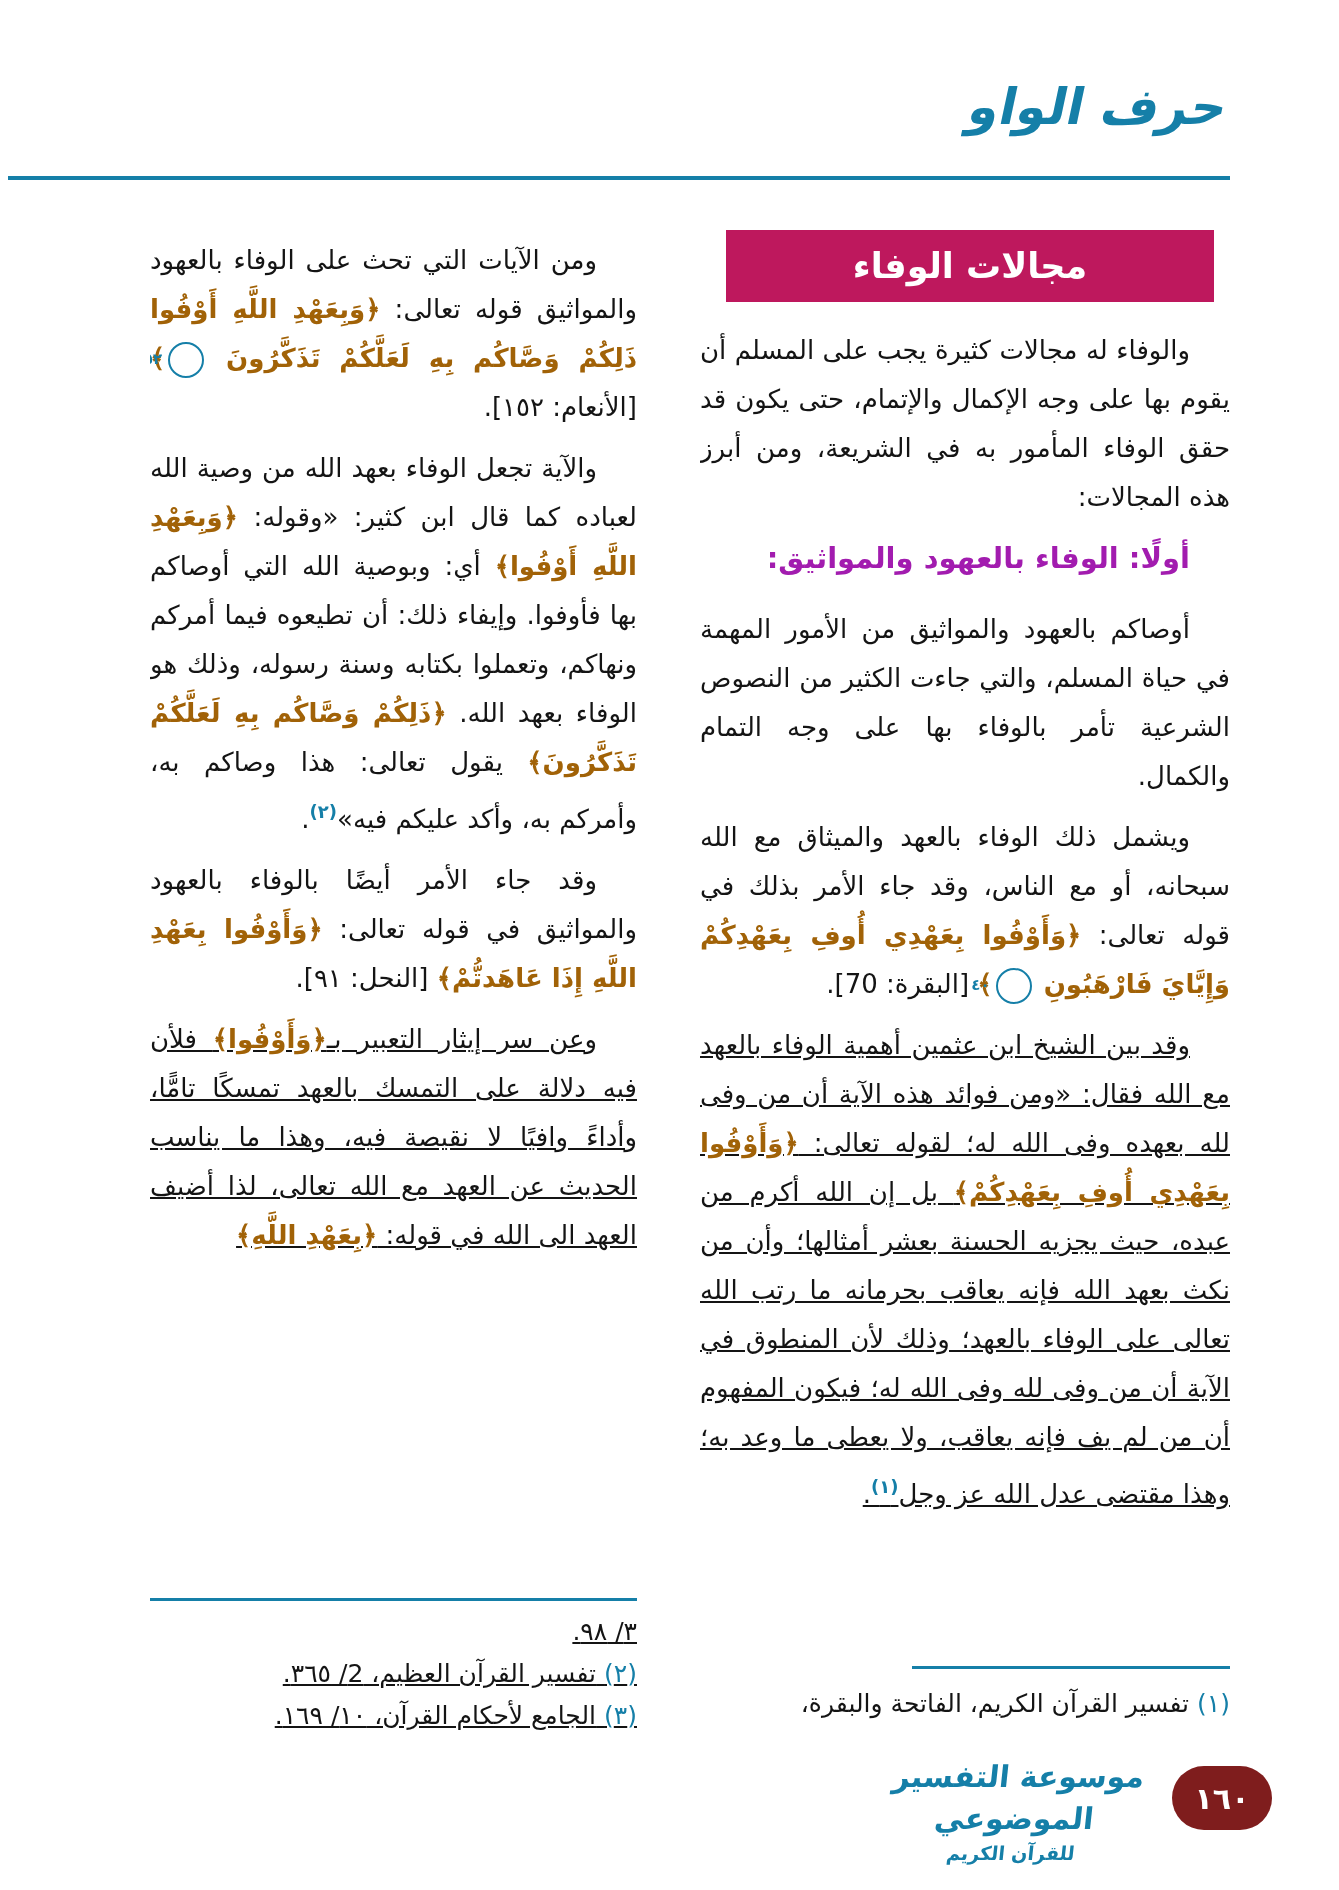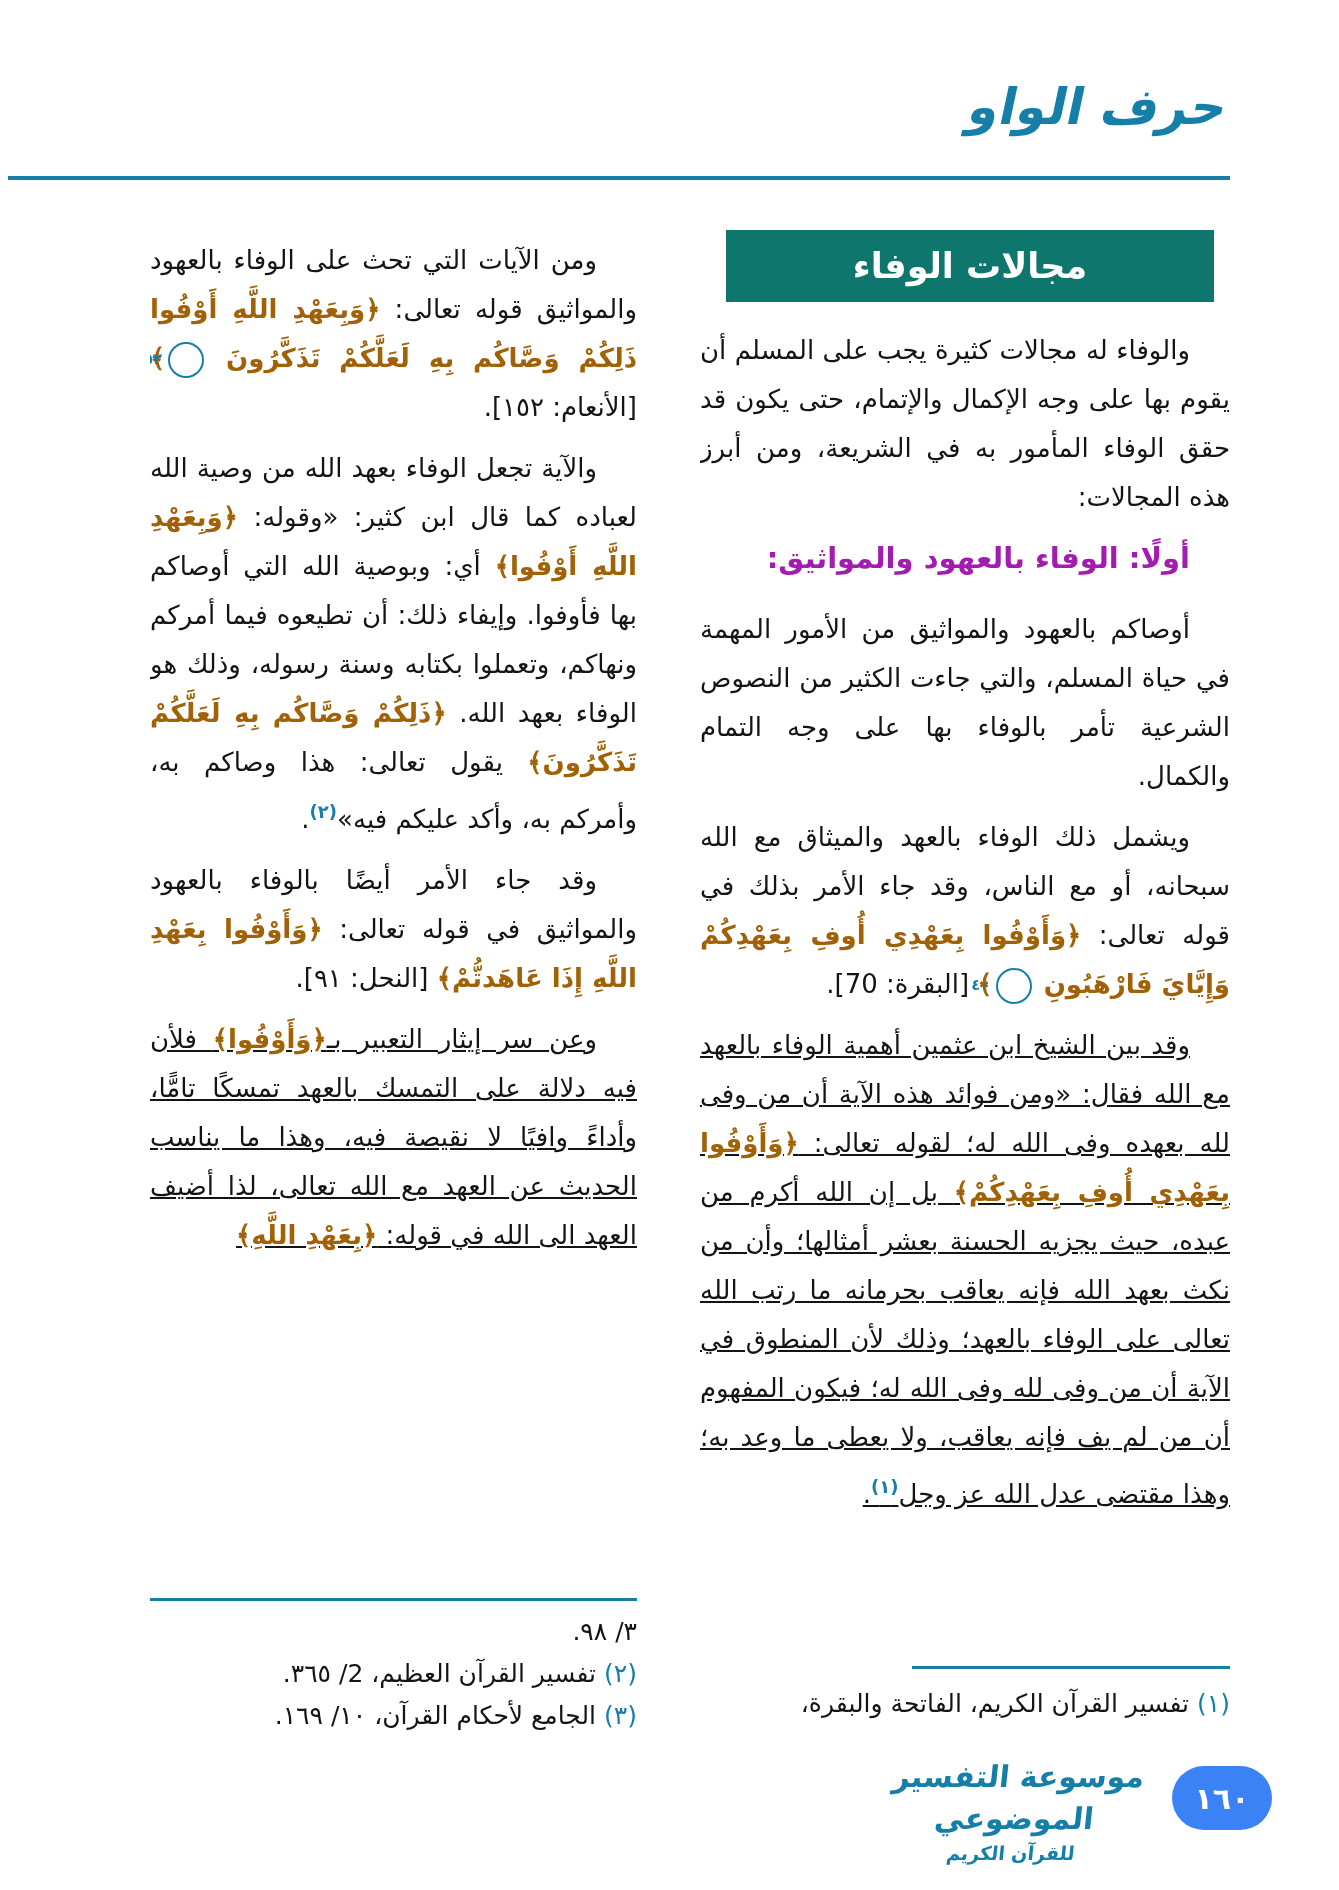--- a/index.html
+++ b/index.html
@@ -11,52 +11,52 @@
   .header-title{
     position:absolute;top:78px;right:112px;font-size:50px;font-weight:bold;
     color:#157fa8;transform:skewX(-12deg);letter-spacing:1px;
   }
   .header-rule{position:absolute;top:176px;left:8px;width:1222px;height:4px;background:#157fa8;}
   
   .col{position:absolute;font-size:26px;line-height:49px;text-align:justify;overflow:hidden;}
   .col-right{top:226px;right:109px;width:530px;height:1436px;}
   .col-left{top:236px;left:150px;width:487px;height:1360px;}
   .section-box{
-    height:72px;background:#0f766e;color:#ffffff;margin:4px 16px 24px 26px;
+    height:72px;background:#be185d;color:#ffffff;margin:4px 16px 24px 26px;
     display:flex;align-items:center;justify-content:center;
     font-size:35px;font-weight:bold;text-indent:0;
   }
   p.body{margin:0 0 12px 0;text-indent:40px;}
   p.last{margin-bottom:0;text-decoration:underline;}
   .subheading{font-size:29px;font-weight:bold;color:#a21caf;margin:2px 0 22px 0;text-indent:40px;}
   .verse{color:#a16207;font-weight:bold;}
   .ayah-num{
     display:inline-block;width:36px;height:36px;box-sizing:border-box;
     border:2px solid #157fa8;border-radius:50%;color:#157fa8;font-size:15px;
     line-height:31px;text-align:center;vertical-align:middle;font-weight:bold;margin:0 3px;
   }
   .fnref{color:#157fa8;font-size:18px;vertical-align:super;font-weight:bold;}
   
   .fn{position:absolute;font-size:25px;line-height:42px;text-align:right;}
   .fn-right{top:1666px;right:109px;width:530px;}
-  .fn-left{top:1598px;left:150px;width:487px;}
+  .fn-left{top:1598px;left:150px;width:487px;text-decoration:underline;}
   .sep-right{width:318px;height:3px;background:#157fa8;margin-bottom:14px;}
   .sep-left{width:487px;height:3px;background:#157fa8;margin-bottom:10px;}
   .fn-num{color:#157fa8;}
   .fn-line{white-space:nowrap;}
   
   .footer-logo{
     position:absolute;top:1756px;right:189px;width:270px;text-align:center;
     color:#157fa8;transform:skewX(-6deg);
   }
   .logo-main{font-size:30px;font-weight:bold;line-height:42px;}
   .logo-sub{font-size:19px;font-weight:bold;line-height:26px;}
   .page-pill{
     position:absolute;top:1766px;right:67px;width:100px;height:64px;
-    background:#3b82f6;border-radius:32px;color:#ffffff;font-size:30px;font-weight:bold;
+    background:#7f1d1d;border-radius:32px;color:#ffffff;font-size:30px;font-weight:bold;
     display:flex;align-items:center;justify-content:center;
   }
 </style>
 </head>
 <body>
 
 <div class="page">
 
   <div class="header-title">حرف الواو</div>
   <div class="header-rule"></div>

